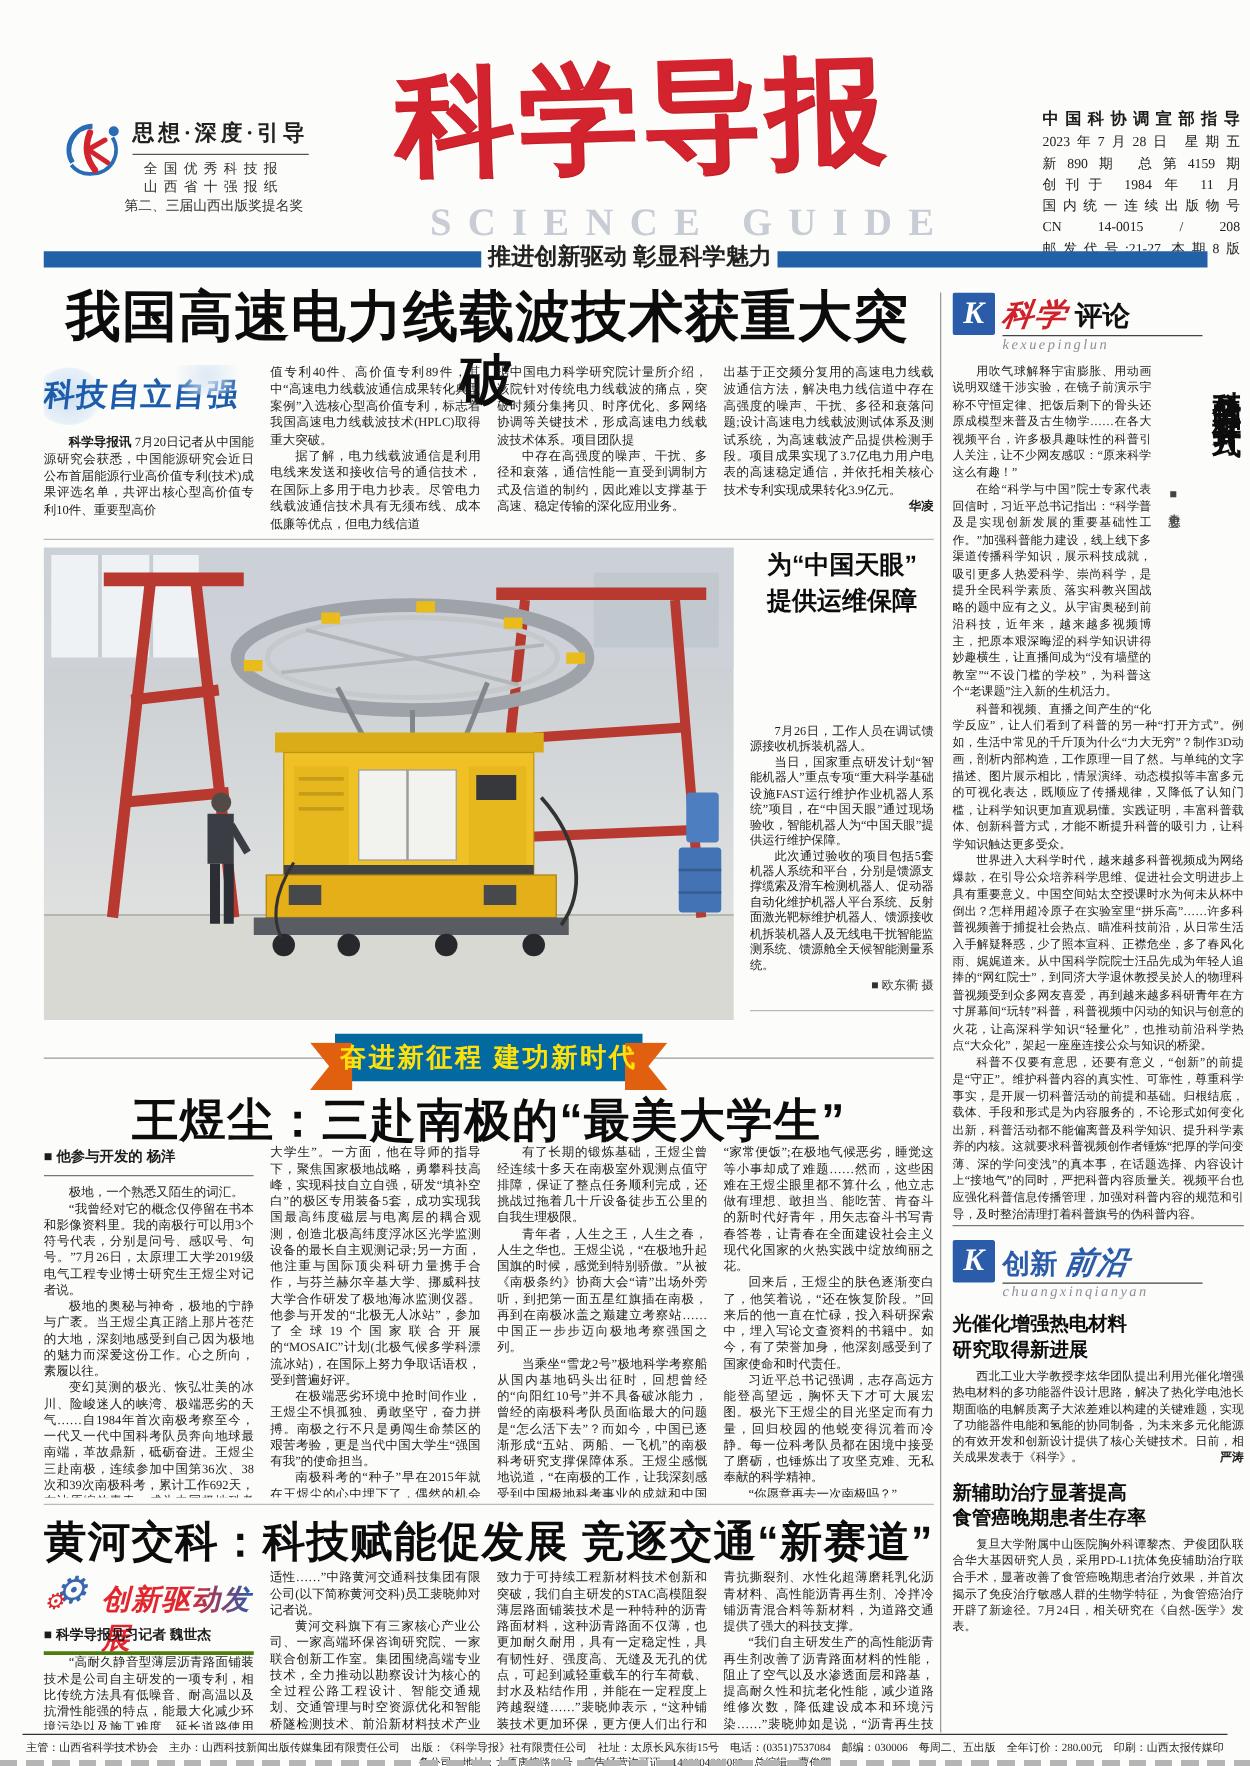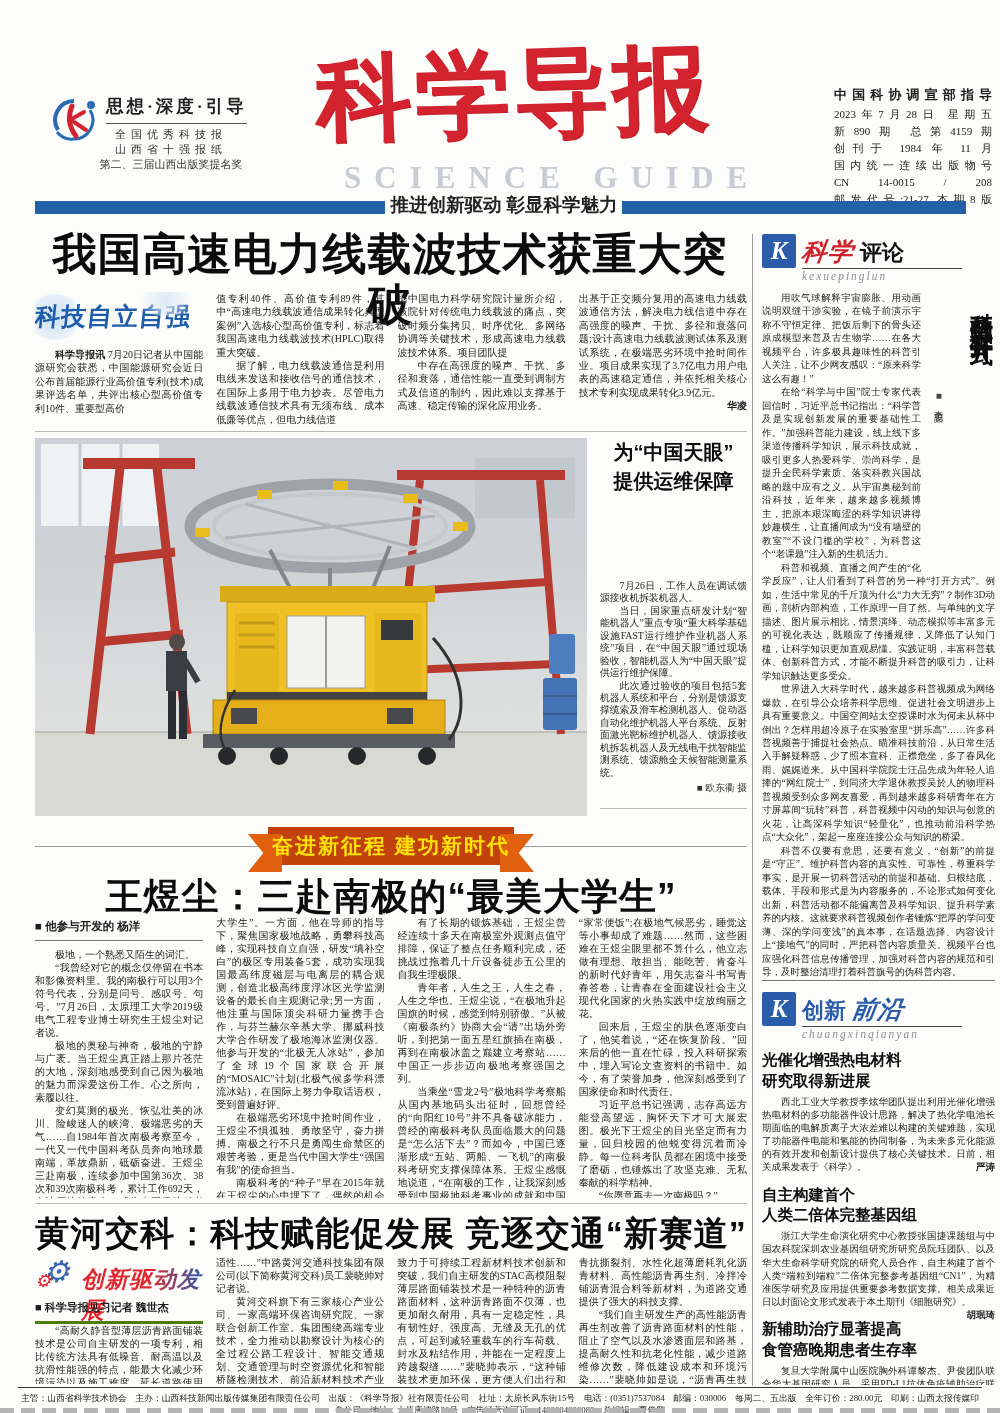--- a/index.html
+++ b/index.html
@@ -44,21 +44,21 @@
   .rule{border-top:1px solid #b9b9b9;}
 
   
   .eye-col{left:600px;top:438px;width:147px;height:376px;overflow:hidden;}
   .eye-title{font-size:20px;font-weight:900;line-height:1.45;text-align:center;color:#0d0d0d;}
   .eye-body{margin-top:84px;font-size:9.8px;line-height:1.27;}
   .eye-credit{text-align:right;font-size:9.8px;margin-top:3px;color:#333;}
 
   
   .banner-line{top:846px;border-top:1px solid #999;}
-  .banner{left:268px;top:827px;width:246px;height:38px;background:#c2410c;display:flex;
+  .banner{left:268px;top:827px;width:246px;height:38px;background:#0369a1;display:flex;
           align-items:center;justify-content:center;z-index:2;}
   .banner::before,.banner::after{content:"";position:absolute;top:7px;width:34px;height:38px;background:#e06010;z-index:-1;}
   .banner::before{left:-20px;clip-path:polygon(0 0,100% 0,100% 100%,0 100%,45% 50%);}
   .banner::after{right:-20px;clip-path:polygon(0 0,100% 0,55% 50%,100% 100%,0 100%);}
   .banner span{color:#ffe10a;font-size:21px;font-weight:900;letter-spacing:2px;font-family:"Liberation Sans",sans-serif;}
 
   
   .headline2{left:35px;top:872px;width:712px;font-size:37px;font-weight:900;letter-spacing:1px;color:#0c0c0c;}
   .feat-row{left:35px;top:916px;width:712px;height:282px;display:flex;gap:13px;
             font-size:10px;line-height:1.3;overflow:hidden;}
@@ -161,21 +161,21 @@
     </div>
     <div class="lead-col jp cont">
         <p>值专利40件、高价值专利89件，其中“高速电力线载波通信成果转化典型案例”入选核心型高价值专利，标志着我国高速电力线载波技术(HPLC)取得重大突破。</p>
         <p>据了解，电力线载波通信是利用电线来发送和接收信号的通信技术，在国际上多用于电力抄表。尽管电力线载波通信技术具有无须布线、成本低廉等优点，但电力线信道</p>
       </div>
     <div class="lead-col jp cont">
         <p>据中国电力科学研究院计量所介绍，该院针对传统电力线载波的痛点，突破时频分集拷贝、时序优化、多网络协调等关键技术，形成高速电力线载波技术体系。项目团队提</p>
         <p>中存在高强度的噪声、干扰、多径和衰落，通信性能一直受到调制方式及信道的制约，因此难以支撑基于高速、稳定传输的深化应用业务。</p>
       </div>
     <div class="lead-col jp cont">
-      <p>出基于正交频分复用的高速电力线载波通信方法，解决电力线信道中存在高强度的噪声、干扰、多径和衰落问题;设计高速电力线载波测试体系及测试系统，在极端恶劣环境中抢时间作业。项目成果实现了3.7亿电力用户电表的高速稳定通信，并依托相关核心技术专利实现成果转化3.9亿元。</p>
+      <p>出基于正交频分复用的高速电力线载波通信方法，解决电力线信道中存在高强度的噪声、干扰、多径和衰落问题;设计高速电力线载波测试体系及测试系统，为高速载波产品提供检测手段。项目成果实现了3.7亿电力用户电表的高速稳定通信，并依托相关核心技术专利实现成果转化3.9亿元。</p>
       <b class="lead-byline">华凌</b>
     </div>
   </div>
 
   <div class="abs rule" style="left:35px;top:431px;width:712px;"></div>
 
   <svg class="abs" style="left:35px;top:438px;" width="552" height="378" viewBox="0 0 552 378">
     <defs>
       <linearGradient id="bgG" x1="0" y1="0" x2="0" y2="1">
         <stop offset="0" stop-color="#c2c7cd"></stop>
@@ -371,24 +371,20 @@
       <span class="sec-plain blue-t">创新</span>
       <span class="sec-script blue-t">前沿</span>
     </div>
     <div class="sec-pinyin">chuangxinqianyan</div>
 
     <div class="fr-item">
       <h3><span>光催化增强热电材料</span><br><span>研究取得新进展</span></h3>
       <p class="fr-body"><span>西北工业大学教授李炫华团队提出利用光催化增强热电材料的多功能器件设计思路，解决了热化学电池长期面临的电解质离子大浓差难以构建的关键难题，实现了功能器件电能和氢能的协同制备，为未来多元化能源的有效开发和创新设计提供了核心关键技术。日前，相关成果发表于《科学》。</span><b class="fr-author">严涛</b></p>
     </div>
     <div class="fr-item">
-      <h3><span>自主构建首个</span><br><span>人类二倍体完整基因组</span></h3>
-      <p class="fr-body"><span>浙江大学生命演化研究中心教授张国捷课题组与中国农科院深圳农业基因组研究所研究员阮珏团队、以及华大生命科学研究院的研究人员合作，自主构建了首个人类“端粒到端粒”二倍体完整参考基因组“CN1”，为精准医学研究及应用提供重要参考数据支撑。相关成果近日以封面论文形式发表于本土期刊《细胞研究》。</span><b class="fr-author">胡珉琦</b></p>
-    </div>
-    <div class="fr-item">
       <h3><span>新辅助治疗显著提高</span><br><span>食管癌晚期患者生存率</span></h3>
       <p class="fr-body"><span>复旦大学附属中山医院胸外科谭黎杰、尹俊团队联合华大基因研究人员，采用PD-L1抗体免疫辅助治疗联合手术，显著改善了食管癌晚期患者治疗效果，并首次揭示了免疫治疗敏感人群的生物学特征，为食管癌治疗开辟了新途径。7月24日，相关研究在《自然-医学》发表。</span></p>
     </div>
   </div>
 
   <div class="abs footer">主管：山西省科学技术协会　主办：山西科技新闻出版传媒集团有限责任公司　出版：《科学导报》社有限责任公司　社址：太原长风东街15号　电话：(0351)7537084　邮编：030006　每周二、五出版　全年订价：280.00元　印刷：山西太报传媒印务公司　地址：太原唐槐路80号　广告经营许可证：1400004000089　总编辑：曹俊卿</div>
   <div class="abs edge"></div>
 
 </div>
 

